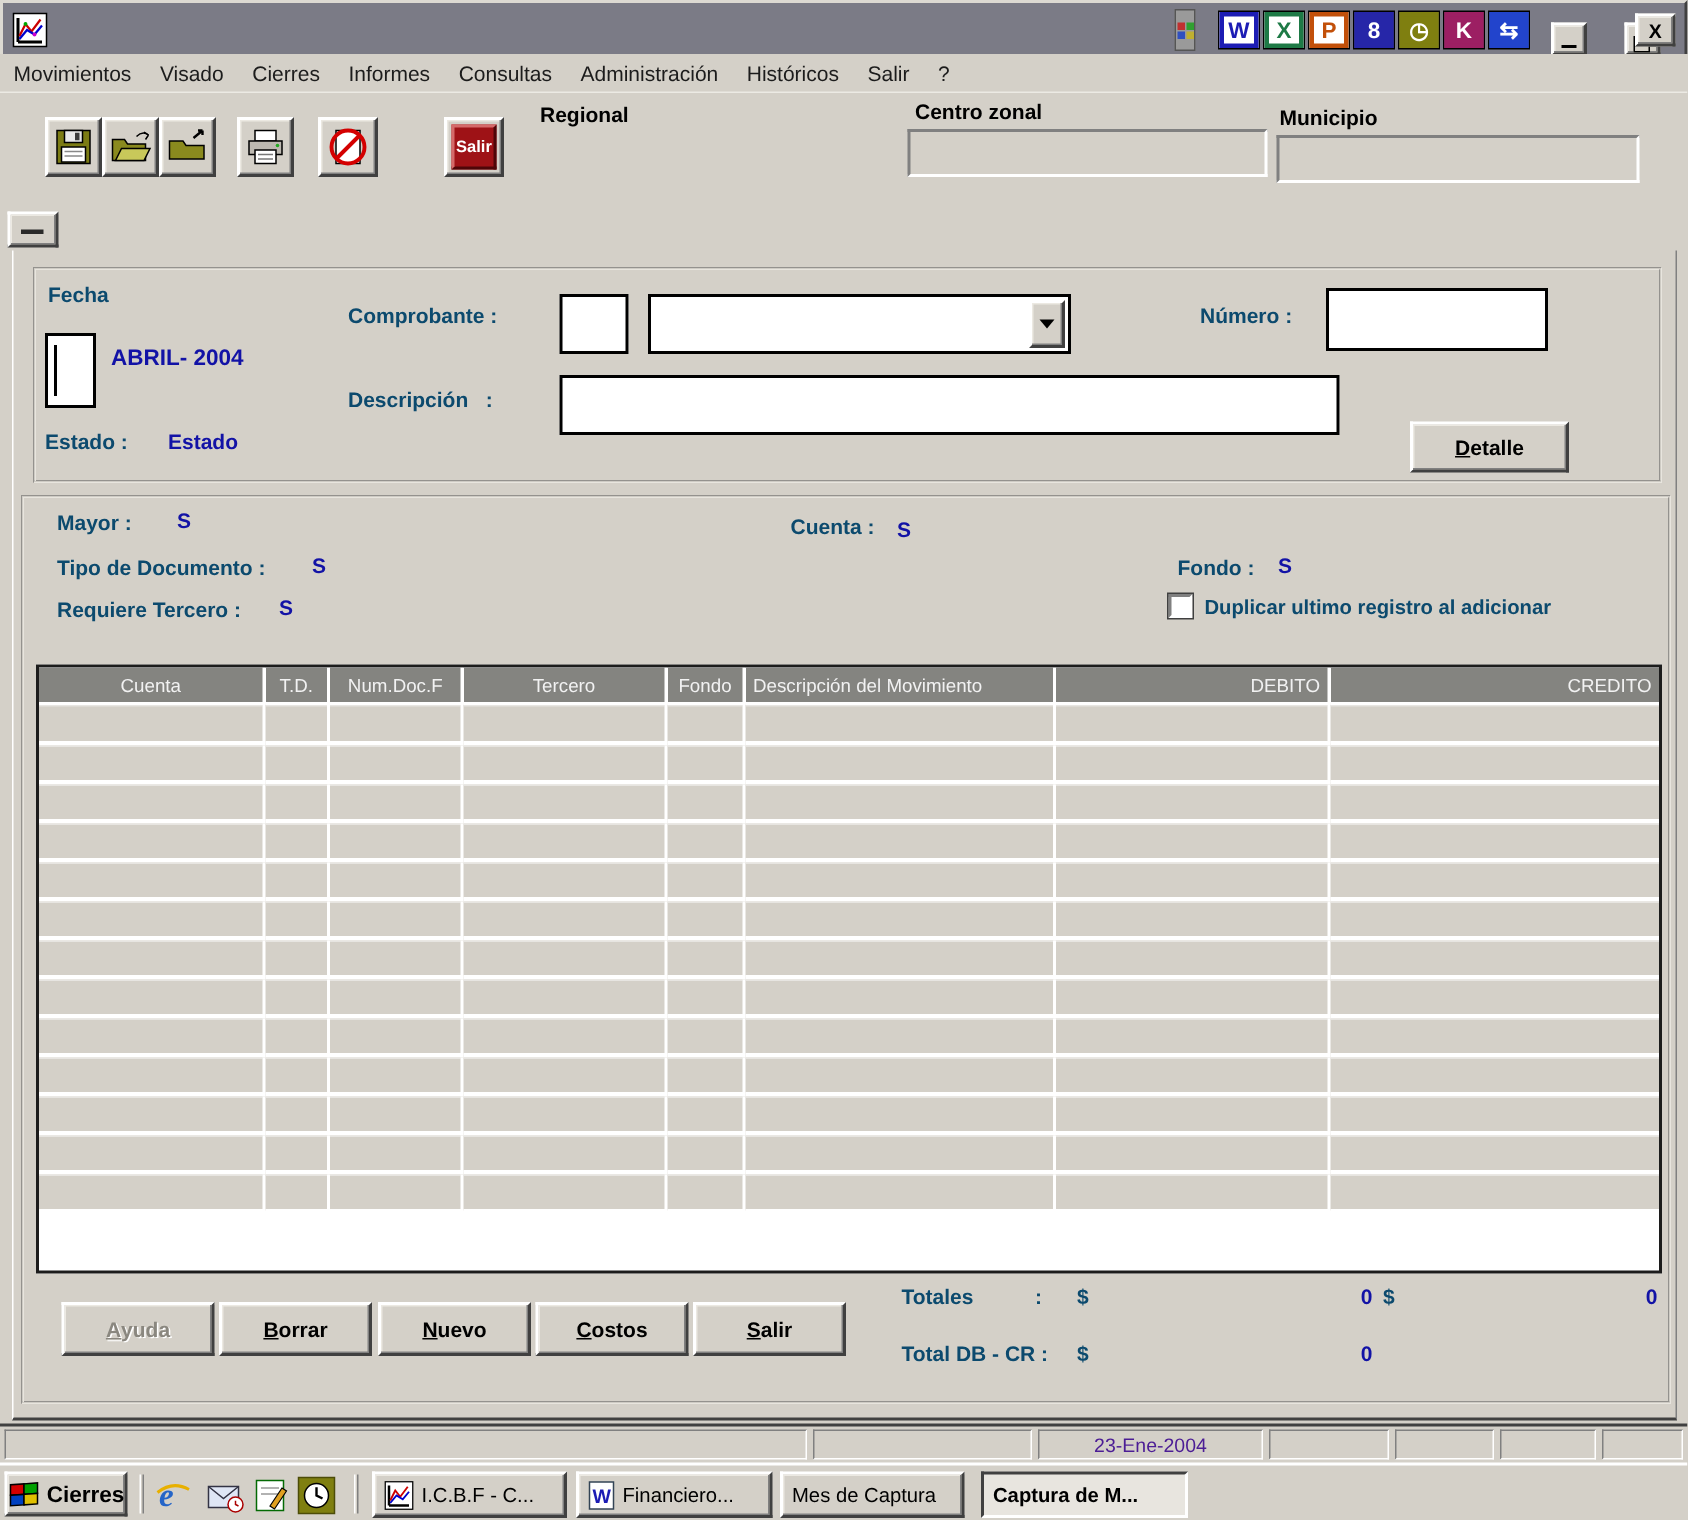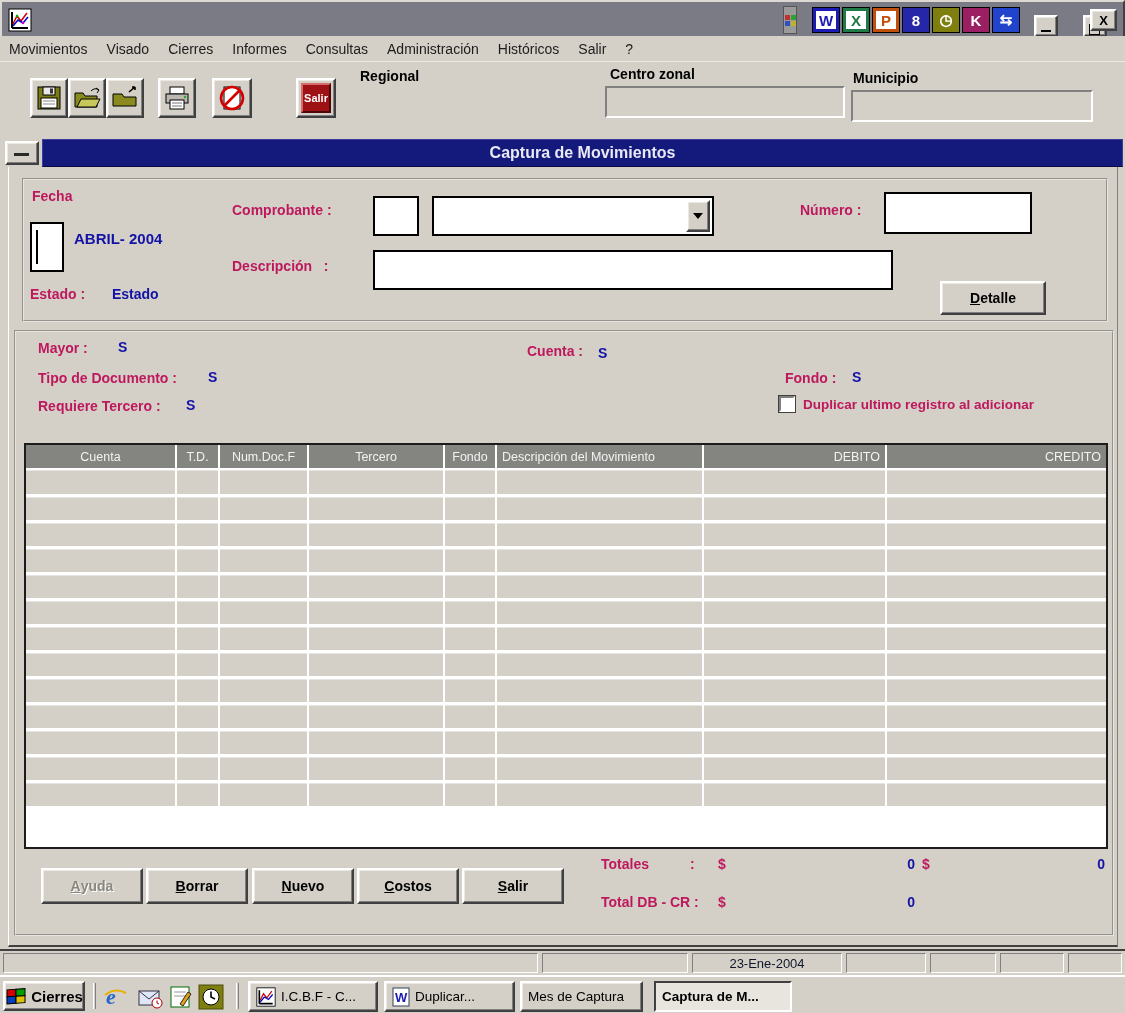--- a/index.html
+++ b/index.html
@@ -10,21 +10,21 @@
 
   
   .raised { background:#d4d0c8; border:2px solid; border-color:#ffffff #404040 #404040 #ffffff;
             box-shadow: inset -1px -1px 0 #808080, inset 1px 1px 0 #ece9e2; }
   .sunken { background:#d4d0c8; border:2px solid; border-color:#808080 #ffffff #ffffff #808080; }
   .etched { border:2px groove #e8e5de; }
   .blackbox { background:#ffffff; border:2px solid #000000; }
   .btn { display:flex; align-items:center; justify-content:center; font-weight:bold; font-size:14px;
          color:#000; cursor:default; }
   .btn.disabled { color:#8a877f; text-shadow:1px 1px 0 #fff; }
-  .lbl { font-weight:bold; font-size:14px; color:#be185d; white-space:pre; }
+  .lbl { font-weight:bold; font-size:14px; color:#0c4a6e; white-space:pre; }
   .val { font-weight:bold; font-size:14px; color:#1212a6; white-space:pre; }
 
   
   .titlebar { left:0; top:0; width:1125px; height:36px; background:#7b7b86;
               border-top:2px solid #dcd9d2; border-left:2px solid #dcd9d2; border-right:2px solid #404040;
               display:flex; align-items:center; }
   .title-text { position:absolute; left:36px; top:8px; color:#ffffff; font-weight:bold; font-size:15px; white-space:pre; }
   .office-tile { position:absolute; top:5px; width:28px; height:26px; border:1px solid #000;
                  display:flex; align-items:center; justify-content:center; font-weight:bold; font-size:15px; }
   .office-tile .inner { width:100%; height:100%; display:flex; align-items:center; justify-content:center;
@@ -59,21 +59,21 @@
   table.grid th { background:#848480; color:#f2f2f2; font-weight:normal; font-size:12.5px; height:24px;
                   border-right:2px solid #ffffff; border-bottom:2px solid #ffffff; padding:0 5px; white-space:nowrap; overflow:hidden; }
   table.grid td { background:#d4d0c8; height:26px; border-right:2px solid #ffffff; border-bottom:3px solid #ffffff;
                   box-shadow: inset 0 1px 0 rgba(255,255,255,0.45); }
   table.grid th:last-child, table.grid td:last-child { border-right:none; }
   th.ta-l { text-align:left; } th.ta-r { text-align:right; } th.ta-c { text-align:center; }
 
   
   .statusbar { left:0; top:949px; width:1125px; height:24px; background:#d4d0c8; border-top:2px solid #404040; }
   .seg { position:absolute; top:2px; height:20px; border:1px solid; border-color:#808080 #ffffff #ffffff #808080;
-         font-size:13px; color:#0f172a; display:flex; align-items:center; justify-content:center; }
+         font-size:13px; color:#4c1d95; display:flex; align-items:center; justify-content:center; }
   .taskbar { left:0; top:975px; width:1125px; height:38px; background:#d4d0c8; border-top:2px solid #ffffff; }
   .task-btn { position:absolute; top:4px; height:31px; display:flex; align-items:center; gap:5px; padding:0 6px;
               font-size:13.5px; color:#000; overflow:hidden; white-space:nowrap; }
   .task-btn.active { border-color:#404040 #ffffff #ffffff #404040; background:#e8e5df; font-weight:bold;
                      box-shadow:none; }
   .tb-sep { position:absolute; top:6px; width:3px; height:26px; border-left:1px solid #ffffff; border-right:1px solid #808080; }
   .caret { position:absolute; left:4px; top:6px; width:2px; height:34px; background:#000; }
   .combo-arrow-btn { position:absolute; right:2px; top:2px; width:24px; height:32px; }
   .arrow-down { width:0; height:0; border-left:5px solid transparent; border-right:5px solid transparent; border-top:6px solid #000; }
   .checkbox { width:16px; height:16px; background:#fff; border:2px solid; border-color:#808080 #fff #fff #808080; outline:1px solid #404040; }
@@ -192,23 +192,20 @@
       <span></span>
     </div>
     <span class="abs field-label" style="left:853px;top:8px;">Municipio</span>
     <div class="abs sunken hdr-field" style="left:851px;top:28px;width:242px;height:32px;">
       <span></span>
     </div>
   </div>
 
   <div class="abs raised" style="left:5px;top:141px;width:34px;height:24px;">
     <span style="position:absolute;left:7px;top:10px;width:15px;height:3px;background:#2a2a2a;"></span>
-  </div>
-  <div class="abs child-title">
-    <span>Captura de Movimientos</span>
   </div>
   <div class="abs child-body"></div>
 
   <div class="abs etched" style="left:22px;top:178px;width:1086px;height:144px;"></div>
   <span class="abs lbl" style="left:32px;top:188px;">Fecha</span>
   <div class="abs blackbox" style="left:30px;top:222px;width:34px;height:50px;">
     <span class="caret"></span>
   </div>
   <span class="abs val" style="left:74px;top:230px;font-size:15px;">ABRIL- 2004</span>
   <span class="abs lbl" style="left:30px;top:286px;">Estado :</span>
@@ -480,21 +477,21 @@
           <polyline points="5,16 9,8 13,13 19,5" stroke="#c00" stroke-width="1.5" fill="none"></polyline>
           <polyline points="5,18 10,12 15,15 20,9" stroke="#00c" stroke-width="1.5" fill="none"></polyline>
         </svg>
       <span>I.C.B.F - C...</span>
     </div>
     <div class="raised task-btn" style="left:384px;width:131px;">
       <svg width="18" height="20" viewBox="0 0 18 20">
           <rect x="1" y="1" width="16" height="18" fill="#fff" stroke="#345"></rect>
           <text x="3" y="15" font-size="13" font-weight="bold" fill="#1c1cb4" font-family="Liberation Sans, sans-serif">W</text>
         </svg>
-      <span>Duplicar...</span>
+      <span>Financiero...</span>
     </div>
     <div class="raised task-btn" style="left:520px;width:123px;">
       <span>Mes de Captura</span>
     </div>
     <div class="raised task-btn active" style="left:654px;width:138px;">
       <span>Captura de M...</span>
     </div>
 
   </div>
 

